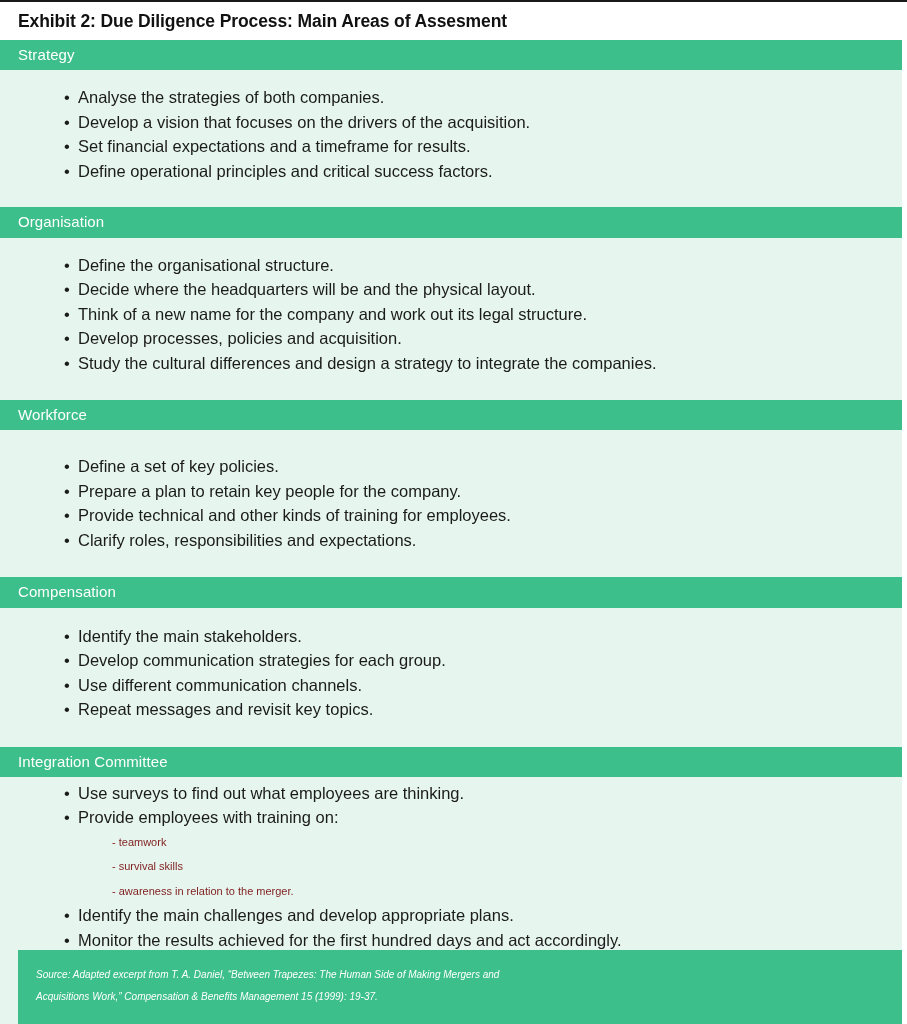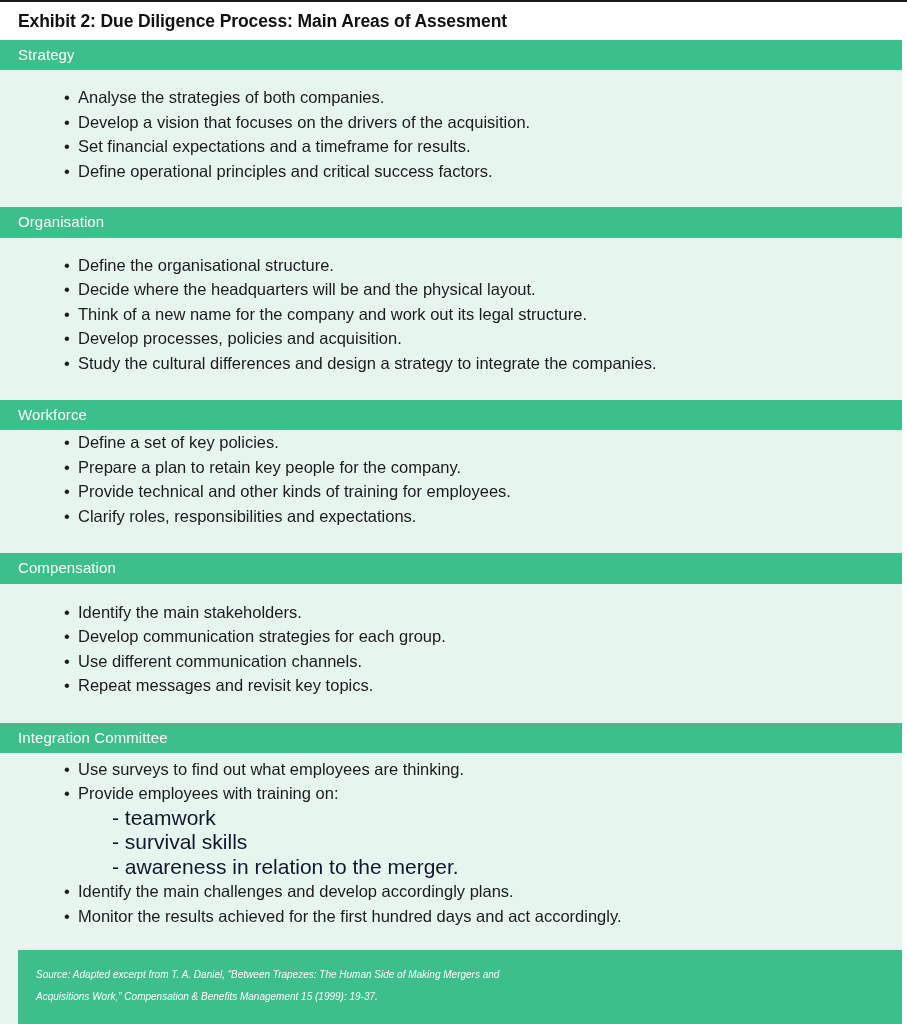--- a/index.html
+++ b/index.html
@@ -93,30 +93,30 @@
     position: absolute;
     left: 46px;
     top: 0;
     font-size: 16.5px;
     line-height: 24.5px;
     color: #1b1b1b;
   }
   ul.bullets > li.subitem {
     position: relative;
     padding-left: 94px;
-    font-size: 21px;
+    font-size: 11px;
     line-height: 24.5px;
-    color: #0f172a;
+    color: #7f1d1d;
     white-space: nowrap;
   }
 
   
   .sec-strategy .section-body { padding-top: 15px; padding-bottom: 12px; }
   .sec-organisation .section-body { padding-top: 15px; padding-bottom: 13px; }
-  .sec-workforce .section-body { padding-top: 0; padding-bottom: 13px; }
+  .sec-workforce .section-body { padding-top: 24px; padding-bottom: 13px; }
   .sec-communication .section-body { padding-top: 16px; padding-bottom: 13px; }
   .sec-integration .section-body { padding-top: 4px; padding-bottom: 14px; }
 
   .gap { height: 12px; background: #e6f6ef; }
 
   
   .source-bar {
     position: absolute;
     left: 18px;
     bottom: 0;
@@ -194,21 +194,21 @@
         <div class="gap"></div>
         <div class="section sec-integration">
           <div class="section-header">Integration Committee</div>
           <div class="section-body">
             <ul class="bullets">
               <li class="bullet">Use surveys to find out what employees are thinking.</li>
               <li class="bullet">Provide employees with training on:</li>
               <li class="subitem">- teamwork</li>
               <li class="subitem">- survival skills</li>
               <li class="subitem">- awareness in relation to the merger.</li>
-              <li class="bullet">Identify the main challenges and develop accordingly plans.</li>
+              <li class="bullet">Identify the main challenges and develop appropriate plans.</li>
               <li class="bullet">Monitor the results achieved for the first hundred days and act accordingly.</li>
             </ul>
           </div>
         </div>
       </div>
 
     <div class="source-bar">
       <div class="src-line">Source: Adapted excerpt from T. A. Daniel, “Between Trapezes: The Human Side of Making Mergers and</div>
       <div class="src-line">Acquisitions Work,” Compensation &amp; Benefits Management 15 (1999): 19-37.</div>
     </div>

